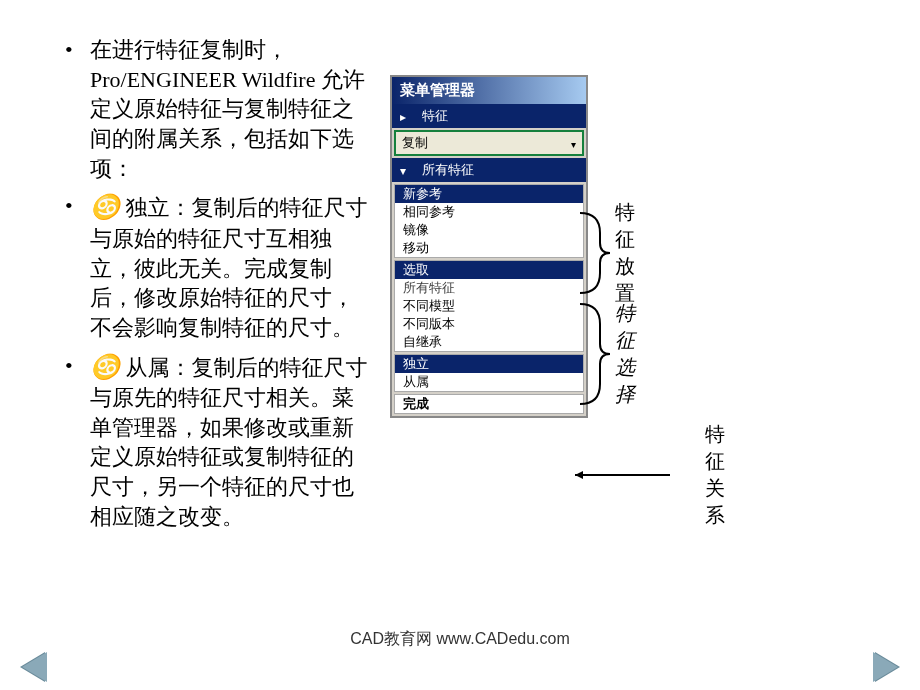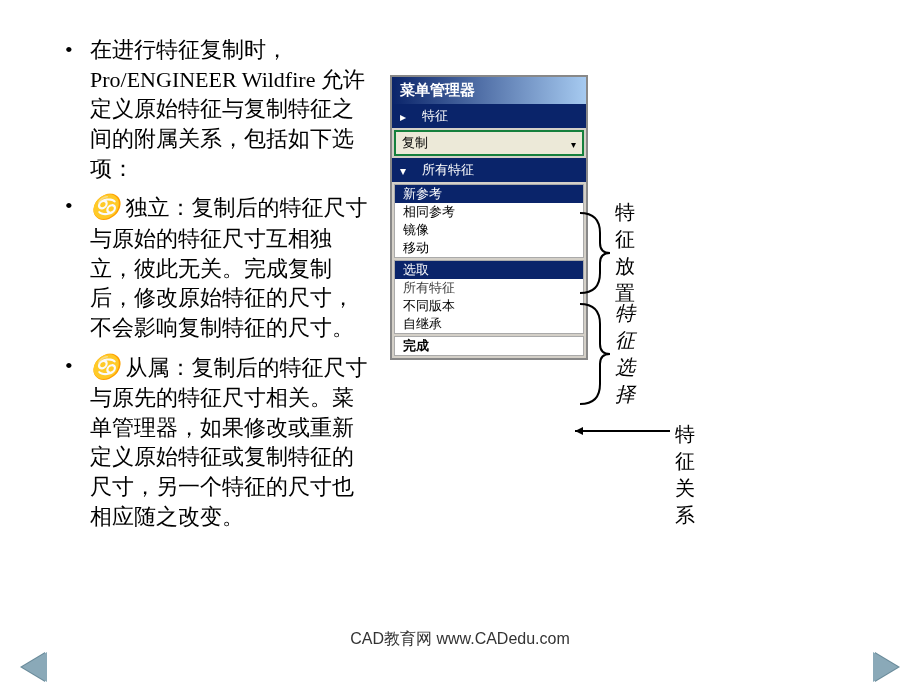--- a/index.html
+++ b/index.html
@@ -222,43 +222,48 @@
         </div>
         <div class="menu-section">
           <div class="menu-item selected">新参考</div>
           <div class="menu-item">相同参考</div>
           <div class="menu-item">镜像</div>
           <div class="menu-item">移动</div>
         </div>
         <div class="menu-section">
           <div class="menu-item selected">选取</div>
           <div class="menu-item disabled">所有特征</div>
+          <div class="menu-item">不同模型</div>
           <div class="menu-item">不同版本</div>
           <div class="menu-item">自继承</div>
+        </div>
+        <div class="menu-section">
+          <div class="menu-item selected">独立</div>
+          <div class="menu-item">从属</div>
         </div>
         <div class="menu-section">
           <div class="menu-item bold">完成</div>
         </div>
       </div>
 
       <div class="bracket-label" style="left:185px; top:110px;">
         <svg class="bracket-svg" width="40" height="90">
           <path d="M5 5 Q25 5 25 25 L25 35 Q25 45 35 45 Q25 45 25 55 L25 65 Q25 85 5 85" stroke="#000" stroke-width="2" fill="none"></path>
         </svg>
         <span>特征放置</span>
       </div>
 
       <div class="bracket-label" style="left:185px; top:210px;font-style:italic;">
         <svg class="bracket-svg" width="40" height="110">
           <path d="M5 5 Q25 5 25 25 L25 45 Q25 55 35 55 Q25 55 25 65 L25 85 Q25 105 5 105" stroke="#000" stroke-width="2" fill="none"></path>
         </svg>
         <span>特征选择</span>
       </div>
 
-      <div class="bracket-label" style="left:185px; top:332px; align-items:flex-start;">
+      <div class="bracket-label" style="left:185px; top:332px; align-items:center;gap:30px;">
         <svg class="bracket-svg" width="100" height="20">
           <line x1="0" y1="10" x2="95" y2="10" stroke="#000" stroke-width="2"></line>
           <polygon points="0,10 8,6 8,14" fill="#000"></polygon>
         </svg>
         <span>特征关系</span>
       </div>
 
     </div>
   </div>
 </div>

